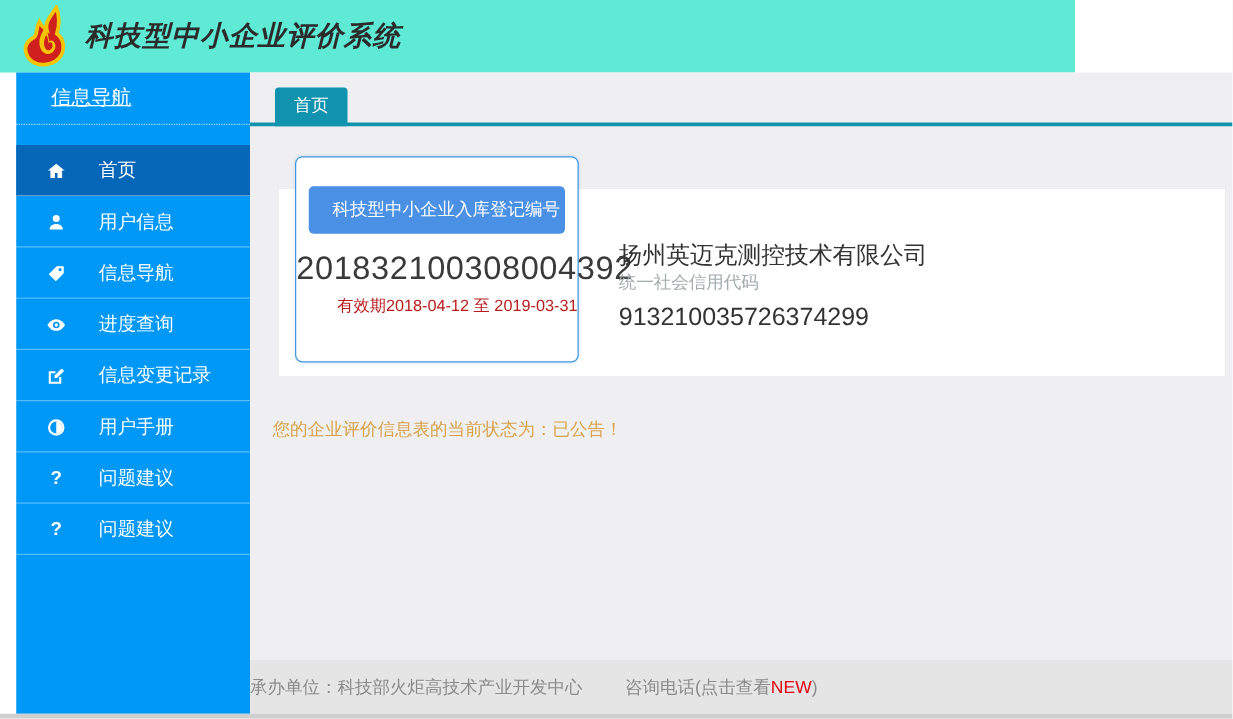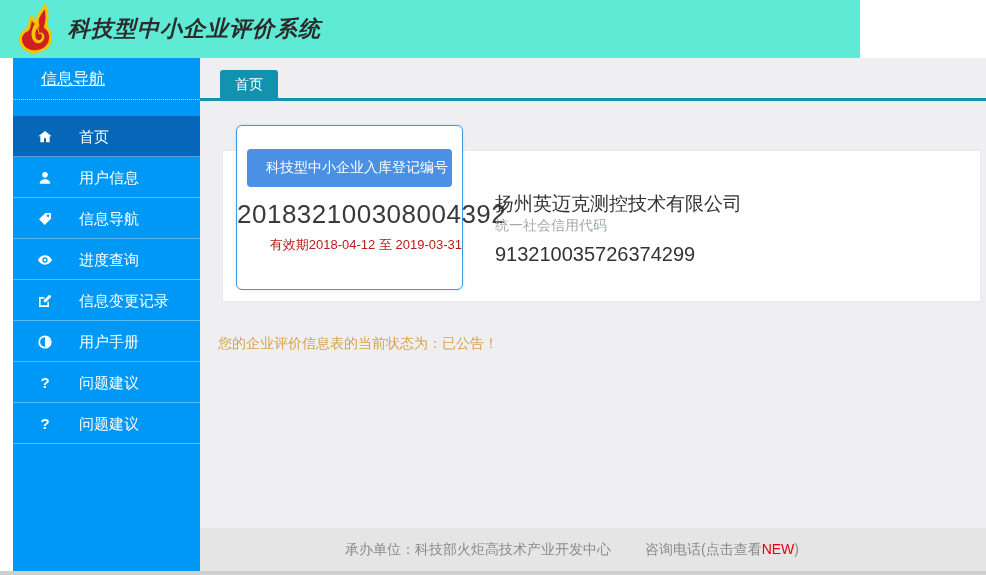--- a/index.html
+++ b/index.html
@@ -46,21 +46,21 @@
   .reg-validity { margin-top:6px; font-size:13px; color:#b91c1c; }
 
   .company { position:absolute; left:295px; top:120px; }
   .company-name { font-size:19px; color:#333333;margin-top:13px; }
   .credit-label { font-size:14px; color:#a3abab; }
   .credit-code { margin-top:8px; font-size:20px; color:#333333; }
 
   .status-line { position:absolute; left:18px; top:277px; font-size:14px; color:#d8a24a; }
 
   .footer { position:absolute; left:0; bottom:4px; width:786px; height:43px;
-    background:#e5e5e6; display:flex; align-items:center; justify-content:center;
+    background:#e5e5e6; display:flex; align-items:center; justify-content:flex-start;
     padding-right:42px; font-size:14px; color:#8a8a8a; }
   .footer .organizer { margin-right:34px; }
   .footer .phone { cursor:pointer; }
   .footer .new { color:#e60012; }
 
   .bottom-strip { position:absolute; left:0; bottom:0; width:986px; height:4px; background:#cfcfcf; }
 </style>
 </head>
 <body>
 

